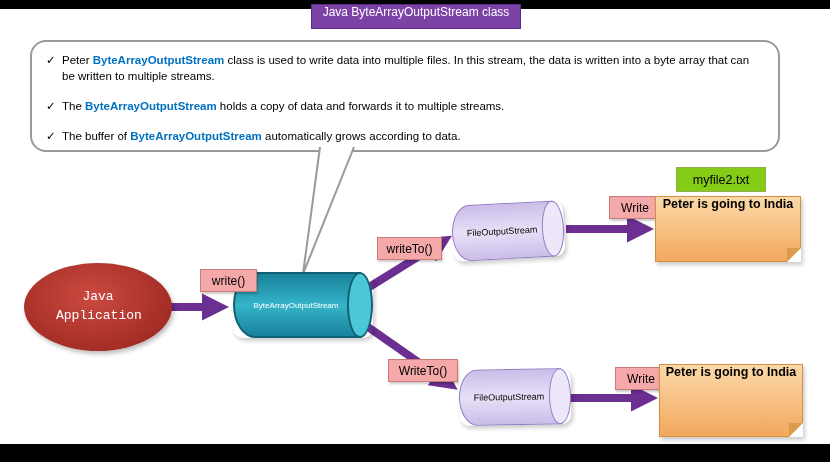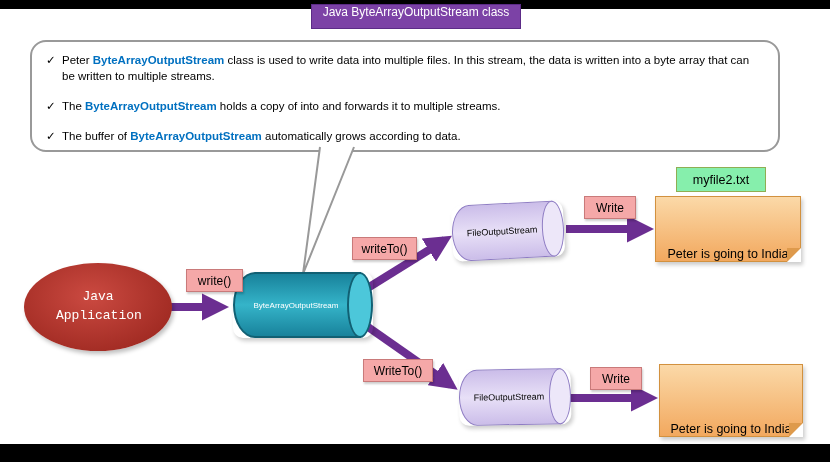--- a/index.html
+++ b/index.html
@@ -48,35 +48,35 @@
     border:1.5px solid #8e7cc3;border-top-left-radius:18px 28px;border-bottom-left-radius:18px 28px;
     box-sizing:border-box;}
   .cyl-small .cap{position:absolute;right:0;top:0;width:22px;height:56px;border-radius:50%;
     background:#EDE7F9;border:1.5px solid #8e7cc3;box-sizing:border-box;}
   .cyl-small .lbl{position:absolute;left:2px;right:14px;top:50%;transform:translateY(-50%);
     color:#000;font-size:9px;text-align:center;}
   .cyl-up{left:452px;top:203px;transform:rotate(-3deg);}
   .cyl-low{left:459px;top:369px;transform:rotate(-1deg);}
 
   .plabel{background:#F5A8A8;border:1px solid #C97A7A;font-size:12px;
-    display:flex;align-items:center;justify-content:center;box-shadow:1px 2px 2px rgba(0,0,0,.2);}
-  .pl-write{left:186px;top:269px;width:57px;height:23px;}
+    display:flex;align-items:center;justify-content:center;box-shadow:1px 2px 2px rgba(0,0,0,.2);margin-left:25px;}
+  .pl-write{left:175px;top:269px;width:57px;height:23px;}
   .pl-writeto-up{left:352px;top:237px;width:65px;height:23px;}
   .pl-writeto-low{left:363px;top:359px;width:70px;height:23px;}
   .pl-w-up{left:584px;top:196px;width:52px;height:23px;}
   .pl-w-low{left:590px;top:367px;width:52px;height:23px;}
 
-  .glabel{background:#86efac;border:1px solid #8FAE53;font-size:12.5px;
+  .glabel{background:#84cc16;border:1px solid #8FAE53;font-size:12.5px;
     display:flex;align-items:center;justify-content:center;}
   .gl-up{left:676px;top:167px;width:90px;height:25px;}
   .gl-low{left:697px;top:337px;width:84px;height:25px;}
 
   .note{background:linear-gradient(180deg,#FBD9A8 0%,#F2A85E 100%);
-    border:1px solid #D2913F;display:flex;align-items:flex-end;justify-content:center;
-    font-size:12.5px;box-shadow:2px 3px 4px rgba(0,0,0,.2);}
+    border:1px solid #D2913F;display:flex;align-items:flex-start;justify-content:center;
+    font-size:12.5px;box-shadow:2px 3px 4px rgba(0,0,0,.2);font-weight:bold;}
   .note::after{content:"";position:absolute;right:-1px;bottom:-1px;width:0;height:0;
     border-top:14px solid #DE9A4C;border-right:14px solid #fff;}
   .note-up{left:655px;top:196px;width:146px;height:66px;}
   .note-low{left:659px;top:364px;width:144px;height:73px;}
 </style>
 </head>
 <body>
 
 <div class="stage">
 
@@ -85,21 +85,21 @@
 
   <div class="title-box">
     <span>Java ByteArrayOutputStream class</span>
   </div>
 
   <div class="callout">
     <p class="bullet">
       <span class="check">✓</span><span>Peter </span><span class="kw">ByteArrayOutputStream</span><span> class is used to write data into multiple files. In this stream, the data is written into a byte array that can be written to multiple streams.</span>
     </p>
     <p class="bullet">
-      <span class="check">✓</span><span>The </span><span class="kw">ByteArrayOutputStream</span><span> holds a copy of into and forwards it to multiple streams.</span>
+      <span class="check">✓</span><span>The </span><span class="kw">ByteArrayOutputStream</span><span> holds a copy of data and forwards it to multiple streams.</span>
     </p>
     <p class="bullet">
       <span class="check">✓</span><span>The buffer of </span><span class="kw">ByteArrayOutputStream</span><span> automatically grows according to data.</span>
     </p>
   </div>
 
   <svg class="overlay" width="830" height="462" viewBox="0 0 830 462">
     <defs>
       <marker id="ah" viewBox="0 0 10 10" refX="7" refY="5" markerWidth="3.4" markerHeight="3.4" orient="auto-start-reverse">
         <path d="M0,0 L10,5 L0,10 z" fill="#6B2E91"></path>

